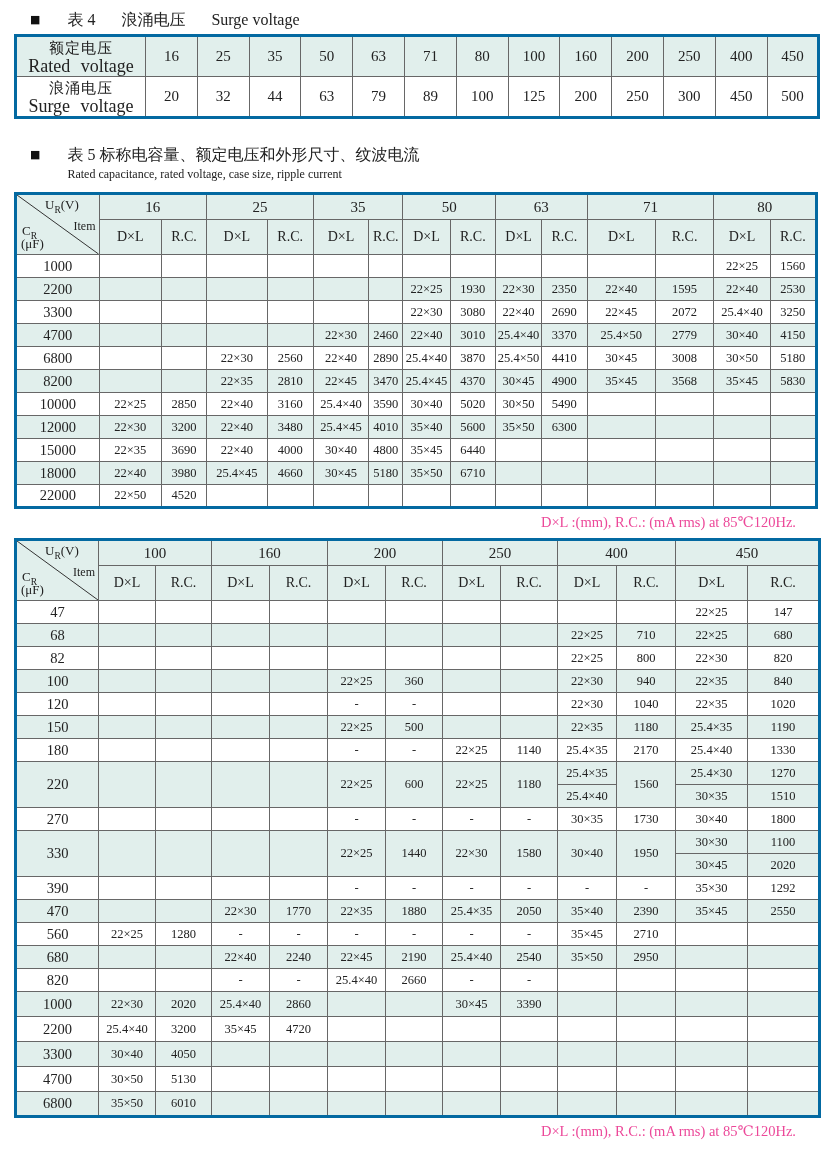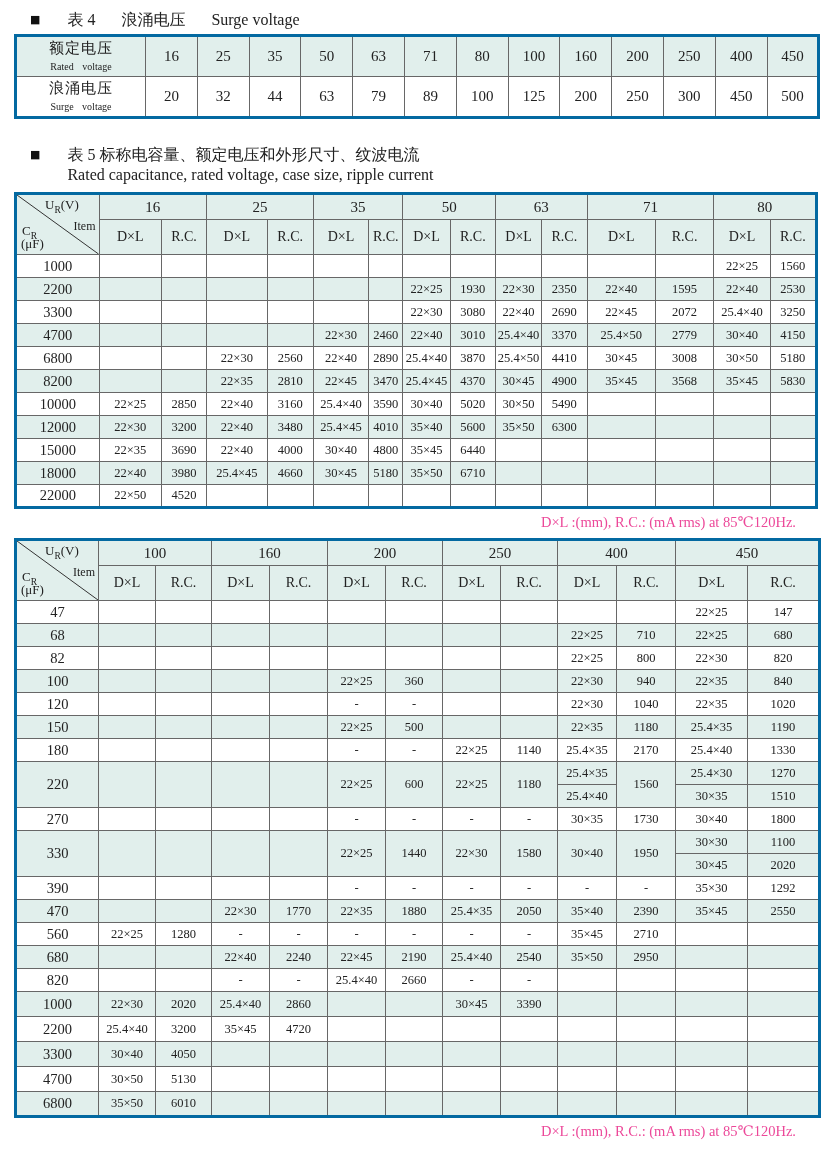--- a/index.html
+++ b/index.html
@@ -16,35 +16,35 @@
   .bullet {
     font-family:"DejaVu Sans",sans-serif; font-size:11px; line-height:20px;
     margin-right:27px; color:#111;
   }
   .t4-title { margin-bottom:4px; }
   .t4-title .part { font-size:16px; line-height:20px; }
   .t4-title .gap { margin-right:26px; }
   .t5-title { margin-top:26px; margin-bottom:6px; }
   .t5-lines { display:flex; flex-direction:column; }
   .t5-lines .zh { font-size:16px; line-height:20px; }
-  .t5-lines .en { font-size:16px; line-height:19px; }
+  .t5-lines .en { font-size:12px; line-height:19px; }
 
   
   table { border-collapse:collapse; table-layout:fixed; width:804px; background:#fff; }
   table { border:3px solid #0369a1; }
   td, th { border:1px solid #676767; text-align:center; vertical-align:middle;
            font-weight:normal; overflow:hidden; padding:0; }
   tr.tint td { background:#e1efec; }
   thead th { background:#e1efec; }
 
   
   #t4 td { height:41px; font-size:15px; }
   #t4 .label-cell { width:130px; }
   .lab-zh { font-size:15px; line-height:19px; letter-spacing:1px; }
-  .lab-en { font-size:10px; line-height:17px; word-spacing:6px;text-align:center; }
+  .lab-en { font-size:18px; line-height:17px; word-spacing:6px;text-align:center; }
   tr.tint .label-cell, tr.tint td { background:#e1efec; }
 
   
   .big { margin-top:8px; }
   .big thead .hrow1 th { height:26px; font-size:15px; }
   .big thead .hrow2 th { height:35px; font-size:14px; }
   .big tbody td { height:23px; font-size:12.5px; }
   .big tbody td.cap { font-size:14.5px; }
   #tB tbody tr:nth-last-child(-n+5) td { height:25px; }
 

